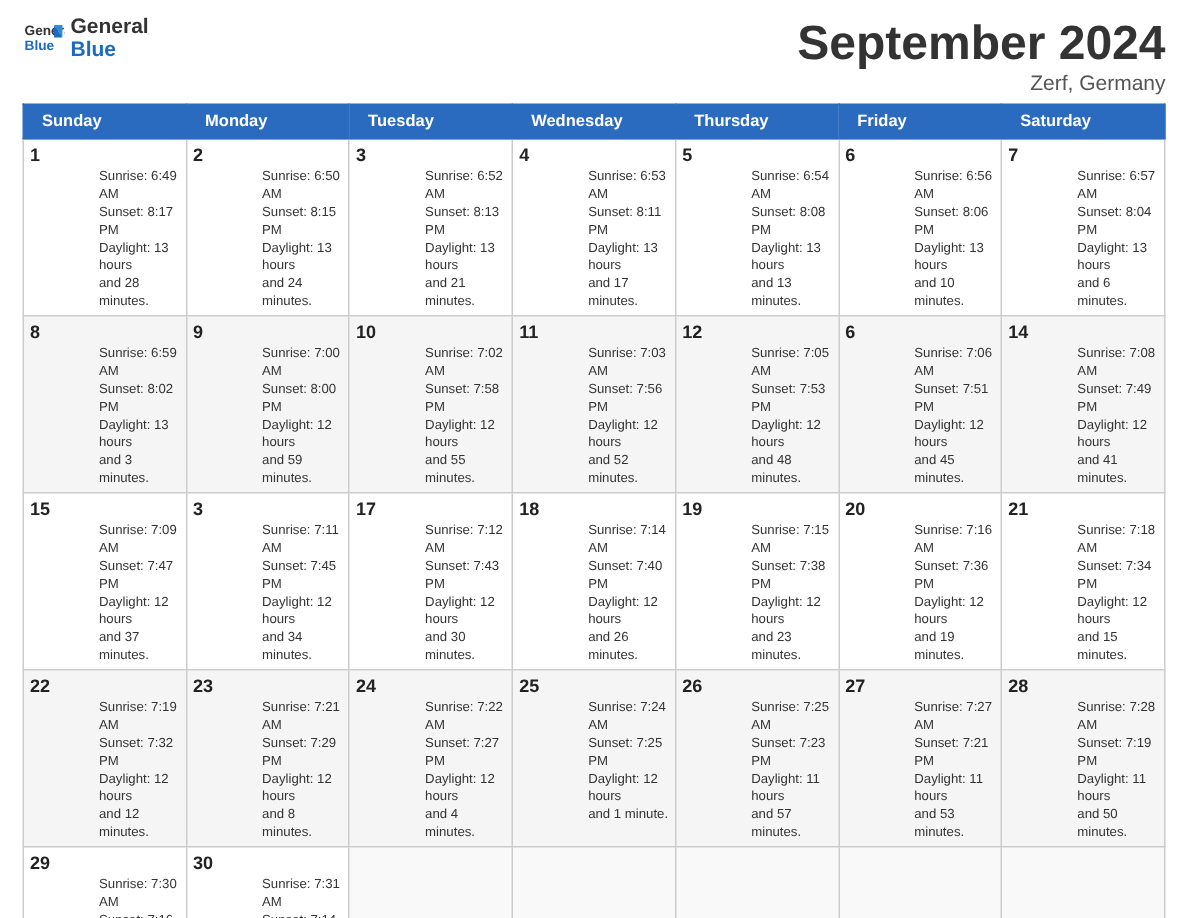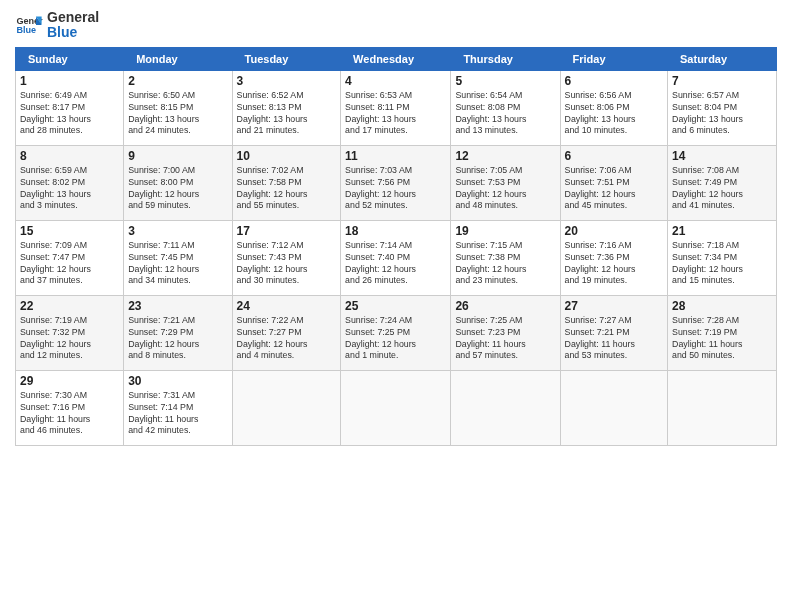--- a/index.html
+++ b/index.html
@@ -70,20 +70,21 @@
       font-size: 12px;
       font-weight: bold;
       color: #222;
       display: block;
       margin-bottom: 2px;
     }
     .day-info {
       font-size: 8.8px;
       color: #333;
       line-height: 1.35;
+      margin-left: 46px;
     }
     .empty-cell {
       background: #f9f9f9 !important;
     }
   </style>
 </head>
 <body>
 
 <div class="container">
   <div class="header-row">
@@ -93,20 +94,22 @@
         <text x="2" y="32" font-size="13" font-weight="bold" fill="#1a6bbf" font-family="Arial">Blue</text>
         <polygon points="30,8 38,20 30,20" fill="#1a6bbf"></polygon>
         <polygon points="30,8 38,8 38,20" fill="#2a8fd8"></polygon>
       </svg>
       <div style="display:flex;flex-direction:column;line-height:1.1">
         <span style="font-size:14px;font-weight:bold;color:#333;">General</span>
         <span style="font-size:14px;font-weight:bold;color:#1a6bbf;">Blue</span>
       </div>
     </div>
     <div class="title-block">
+      <div class="month-title">September 2024</div>
+      <div class="subtitle">Zerf, Germany</div>
     </div>
   </div>
 
   <table>
     <thead>
       <tr>
         <th>Sunday</th>
         <th>Monday</th>
         <th>Tuesday</th>
         <th>Wednesday</th>

